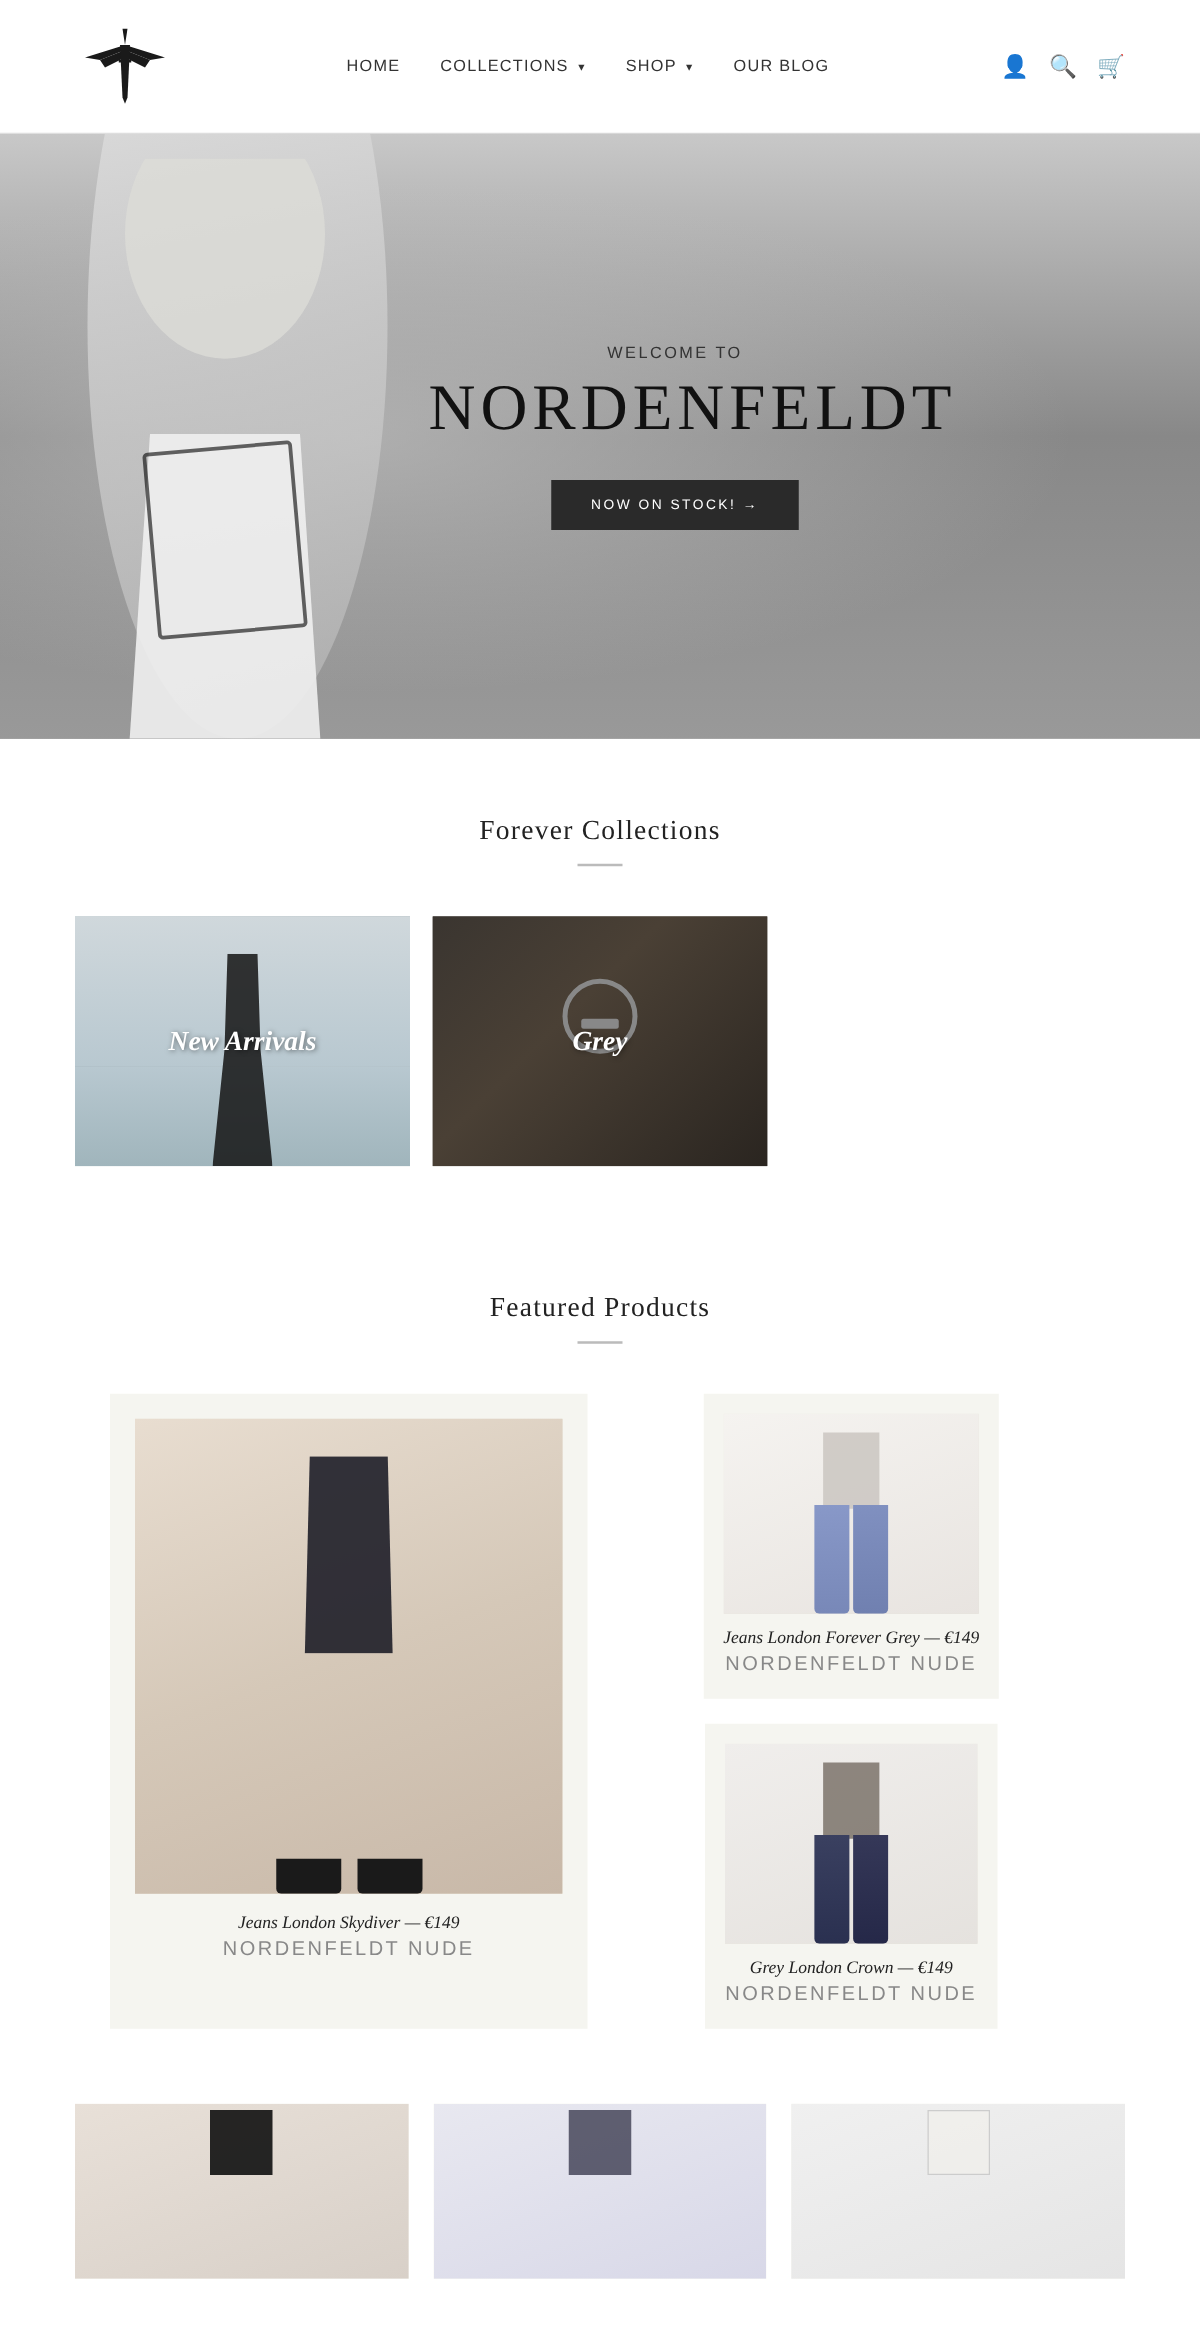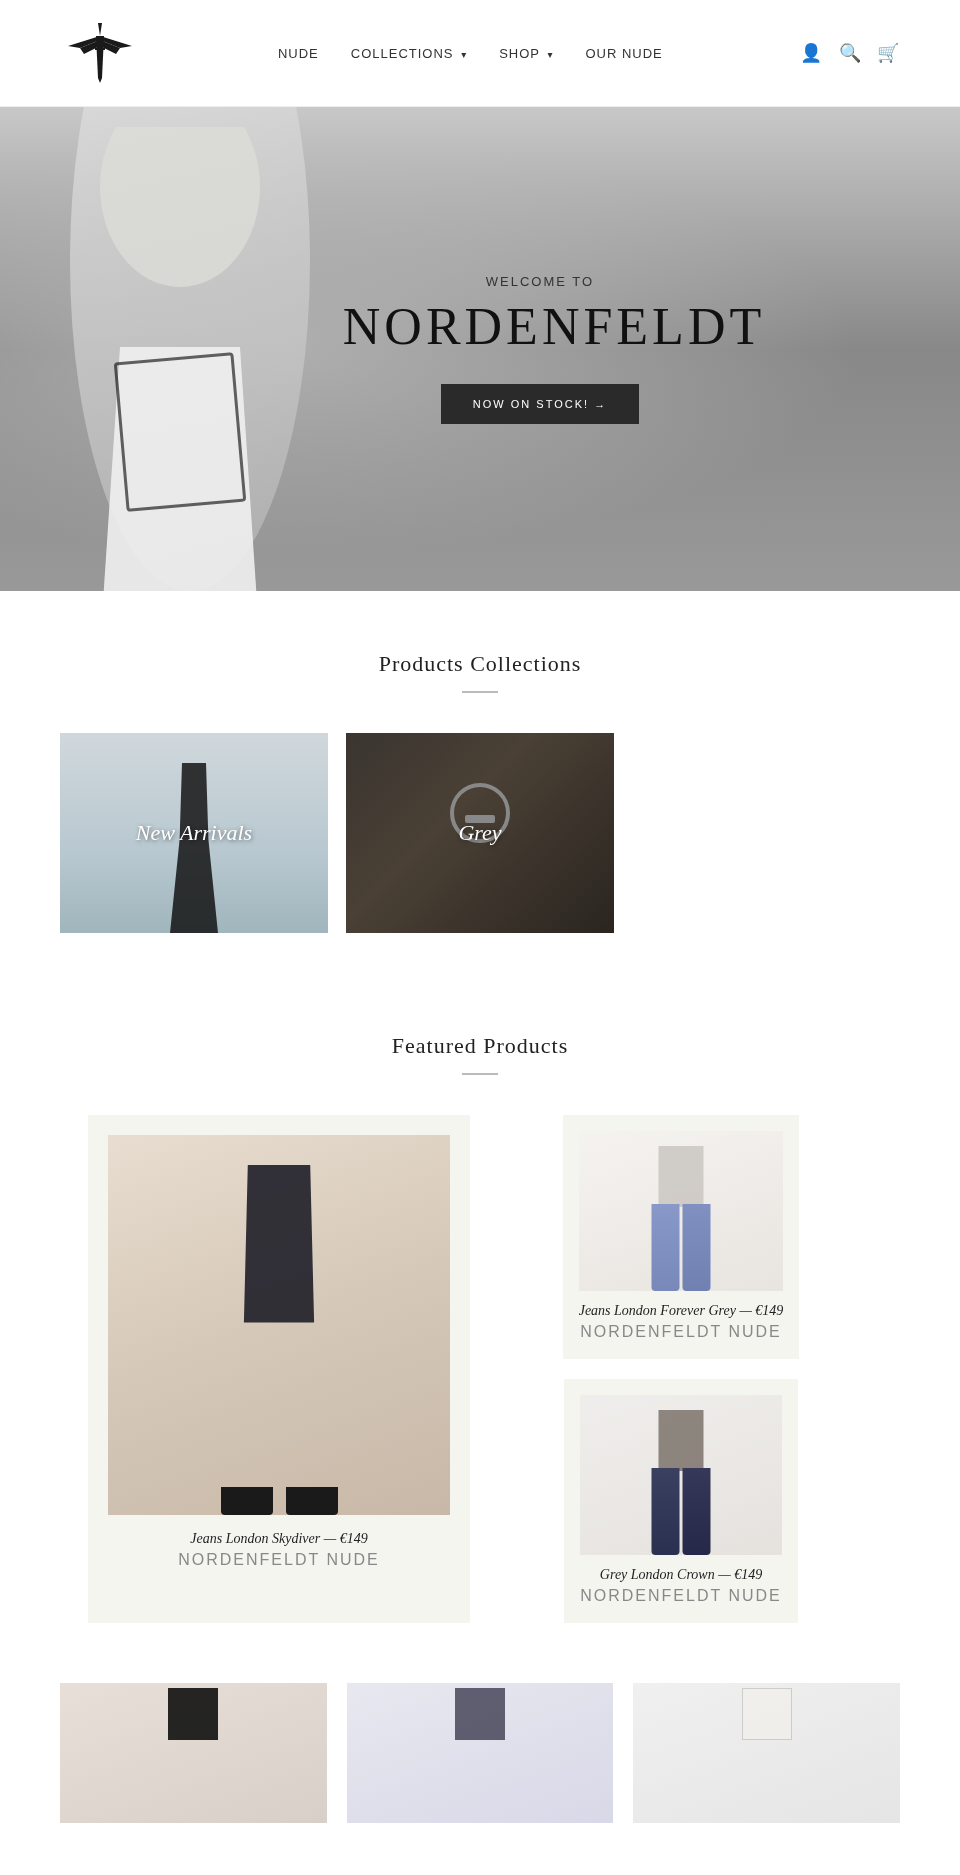--- a/index.html
+++ b/index.html
@@ -124,20 +124,21 @@
     .collections-grid {
       display: grid;
       grid-template-columns: repeat(3, 1fr);
       gap: 18px;
     }
     .collection-card {
       position: relative;
       height: 200px;
       overflow: hidden;
       cursor: pointer;
+      font-weight: bold;
     }
     
     .new-arrivals-img {
       position: absolute;
       inset: 0;
       background: 
         linear-gradient(160deg, #aabbc0 0%, #8899a0 30%, #b0bcc0 60%, #9aaab0 100%);
     }
     .jeans-img {
       position: absolute;
@@ -270,36 +271,36 @@
 
         <polygon points="38,5 42,5 40,18"></polygon>
 
         <rect x="35" y="30" width="10" height="2"></rect>
       </g>
     </svg>
   </div>
 
   <ul class="nav-links">
     <li>
-      <a href="#">NUDE</a>
+      <a href="#">HOME</a>
     </li>
     <li>
       <a href="#">
         <span>COLLECTIONS</span>
         <span class="dropdown-arrow">▾</span>
       </a>
     </li>
     <li>
       <a href="#">
         <span>SHOP</span>
         <span class="dropdown-arrow">▾</span>
       </a>
     </li>
     <li>
-      <a href="#">OUR NUDE</a>
+      <a href="#">OUR BLOG</a>
     </li>
   </ul>
 
   <div class="nav-icons">
     <span class="nav-icon">👤</span>
     <span class="nav-icon">🔍</span>
     <span class="nav-icon">🛒</span>
   </div>
 </nav>
 
@@ -321,21 +322,21 @@
     <p class="hero-welcome">WELCOME TO</p>
     <h1 class="hero-title">NORDENFELDT</h1>
     <button class="hero-btn">
       <span>NOW ON STOCK!</span>
       <span>→</span>
     </button>
   </div>
 </section>
 
 <section class="featured-collections">
-  <h2 class="section-title">Products Collections</h2>
+  <h2 class="section-title">Forever Collections</h2>
   <div class="section-divider"></div>
 
   <div class="collections-grid">
 
     <div class="collection-card">
       <div class="new-arrivals-img">
 
         <div style="position:absolute;bottom:0;left:0;right:0;height:40%;background:linear-gradient(180deg,#b8c8d0 0%,#a0b5bc 100%);"></div>
         <div style="position:absolute;top:0;left:0;right:0;height:60%;background:linear-gradient(180deg,#d0d8dc 0%,#b8c8d0 100%);"></div>
 

